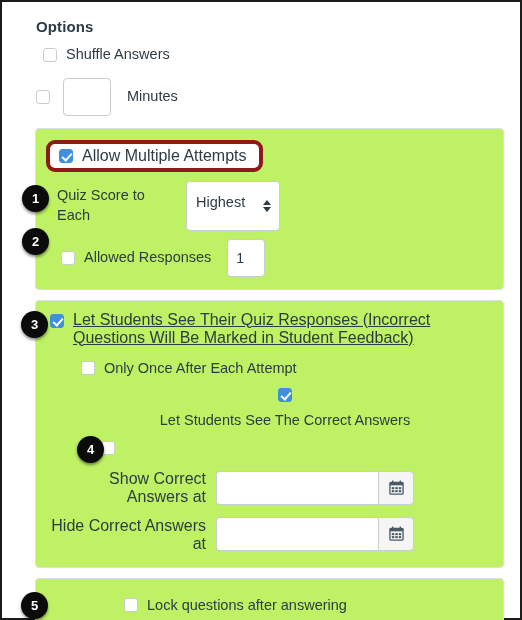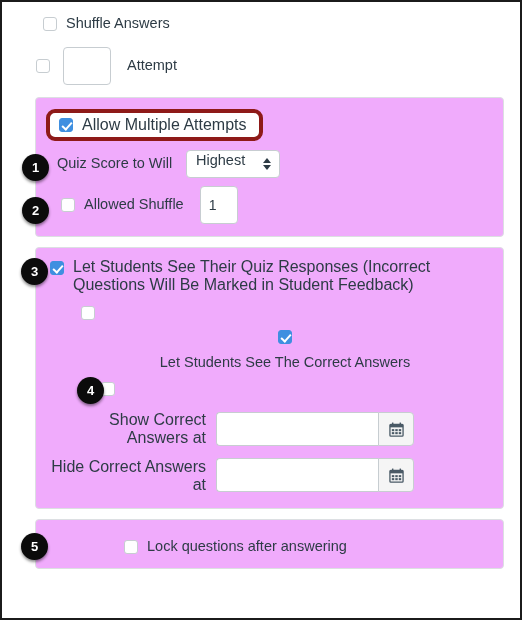--- a/index.html
+++ b/index.html
@@ -81,21 +81,21 @@
     color: #2D3B45;
     font-family: "Liberation Sans", sans-serif;
     padding: 0 8px;
     outline: none;
   }
 
   
   .panel {
     border: 1px solid #DCDFE2;
     border-radius: 4px;
-    background: #f0abfc;
+    background: #bef264;
     position: relative;
   }
 
   
   .hl {
     border: 4px solid #8E1A18;
     border-radius: 9px;
     display: inline-flex;
     align-items: center;
     gap: 9px;
@@ -123,21 +123,21 @@
   .sel-wrap {
     position: relative;
     display: inline-block;
   }
   .sel {
     appearance: none;
     -webkit-appearance: none;
     border: 1px solid #C7CDD1;
     border-radius: 4px;
     background: #fff;
-    height: 28px;
+    height: 50px;
     width: 94px;
     font-size: 14.5px;
     color: #2D3B45;
     font-family: "Liberation Sans", sans-serif;
     padding: 0 26px 7px 9px;
     outline: none;
   }
   .sel-arrows {
     position: absolute;
     right: 9px; top: 50%;
@@ -191,74 +191,76 @@
     width: 166px;
     padding-right: 10px;
   }
 </style>
 </head>
 <body>
 
 <div class="page">
   <div class="inner">
 
+    <div class="section-title">Options</div>
 
     <div class="row" style="margin:0 0 13px 18px;padding-left:7px;">
       <span class="cb"></span>
       <span class="lbl">Shuffle Answers</span>
     </div>
 
     <div class="row" style="margin:0 0 12px 18px;">
       <span class="cb"></span>
       <input class="tinput" style="width: 48px; height: 38px; margin-left: 4px;" value="">
-      <span class="lbl" style="margin-left:7px;">Attempt</span>
+      <span class="lbl" style="margin-left:7px;">Minutes</span>
     </div>
 
     <div class="panel" style="margin:0 0 10px 17px; width:469px; padding:11px 0 12px 0;">
 
       <div style="margin-left:10px;">
         <div class="hl">
           <span class="cb checked"></span>
           <span class="lbl">Allow Multiple Attempts</span>
         </div>
       </div>
 
       <div class="row" style="margin:9px 0 0 21px;">
         <span class="badge" style="left:-14px; top:56px;">1</span>
-        <span class="lbl" style="width:120px;">Quiz Score to Will</span>
+        <span class="lbl" style="width:120px;">Quiz Score to Each</span>
         <span class="sel-wrap">
           <select class="sel">
             <option>Highest</option>
           </select>
           <span class="sel-arrows">
             <i class="up"></i>
               <i class="dn"></i>
           </span>
         </span>
       </div>
 
       <div class="row" style="margin:8px 0 0 21px;">
         <span class="badge" style="left:-14px; top:99px;">2</span>
         <span class="cb" style="margin-left:4px;"></span>
-        <span class="lbl">Allowed Shuffle</span>
+        <span class="lbl">Allowed Responses</span>
         <input class="tinput" style="width: 38px; height: 38px; margin-left: 7px; text-align: left;" value="1">
       </div>
     </div>
 
     <div class="panel" style="margin:0 0 10px 17px; width:469px; padding:10px 14px 14px 14px;">
 
       <span class="badge" style="left:-15px; top:10px;">3</span>
 
       <div style="display:flex; gap:9px; align-items:flex-start;">
         <span class="cb checked" style="margin-top:3px;"></span>
-        <span class="lbl" style="max-width:415px;">Let Students See Their Quiz Responses (Incorrect Questions Will Be Marked in Student Feedback)</span>
+        <span class="lbl" style="max-width:415px;text-decoration:underline;">Let Students See Their Quiz Responses (Incorrect Questions Will Be Marked in Student Feedback)</span>
       </div>
 
       <div class="row" style="margin:12px 0 0 31px;">
         <span class="cb"></span>
+        <span class="lbl">Only Once After Each Attempt</span>
       </div>
 
       <div class="row" style="margin:10px 0 0 31px;flex-direction:column;">
         <span class="cb checked"></span>
         <span class="lbl">Let Students See The Correct Answers</span>
       </div>
 
       <div class="row" style="margin:10px 0 0 51px; position:relative;">
         <span class="badge" style="left:-24px; top:-5px;">4</span>
         <span class="cb"></span>

